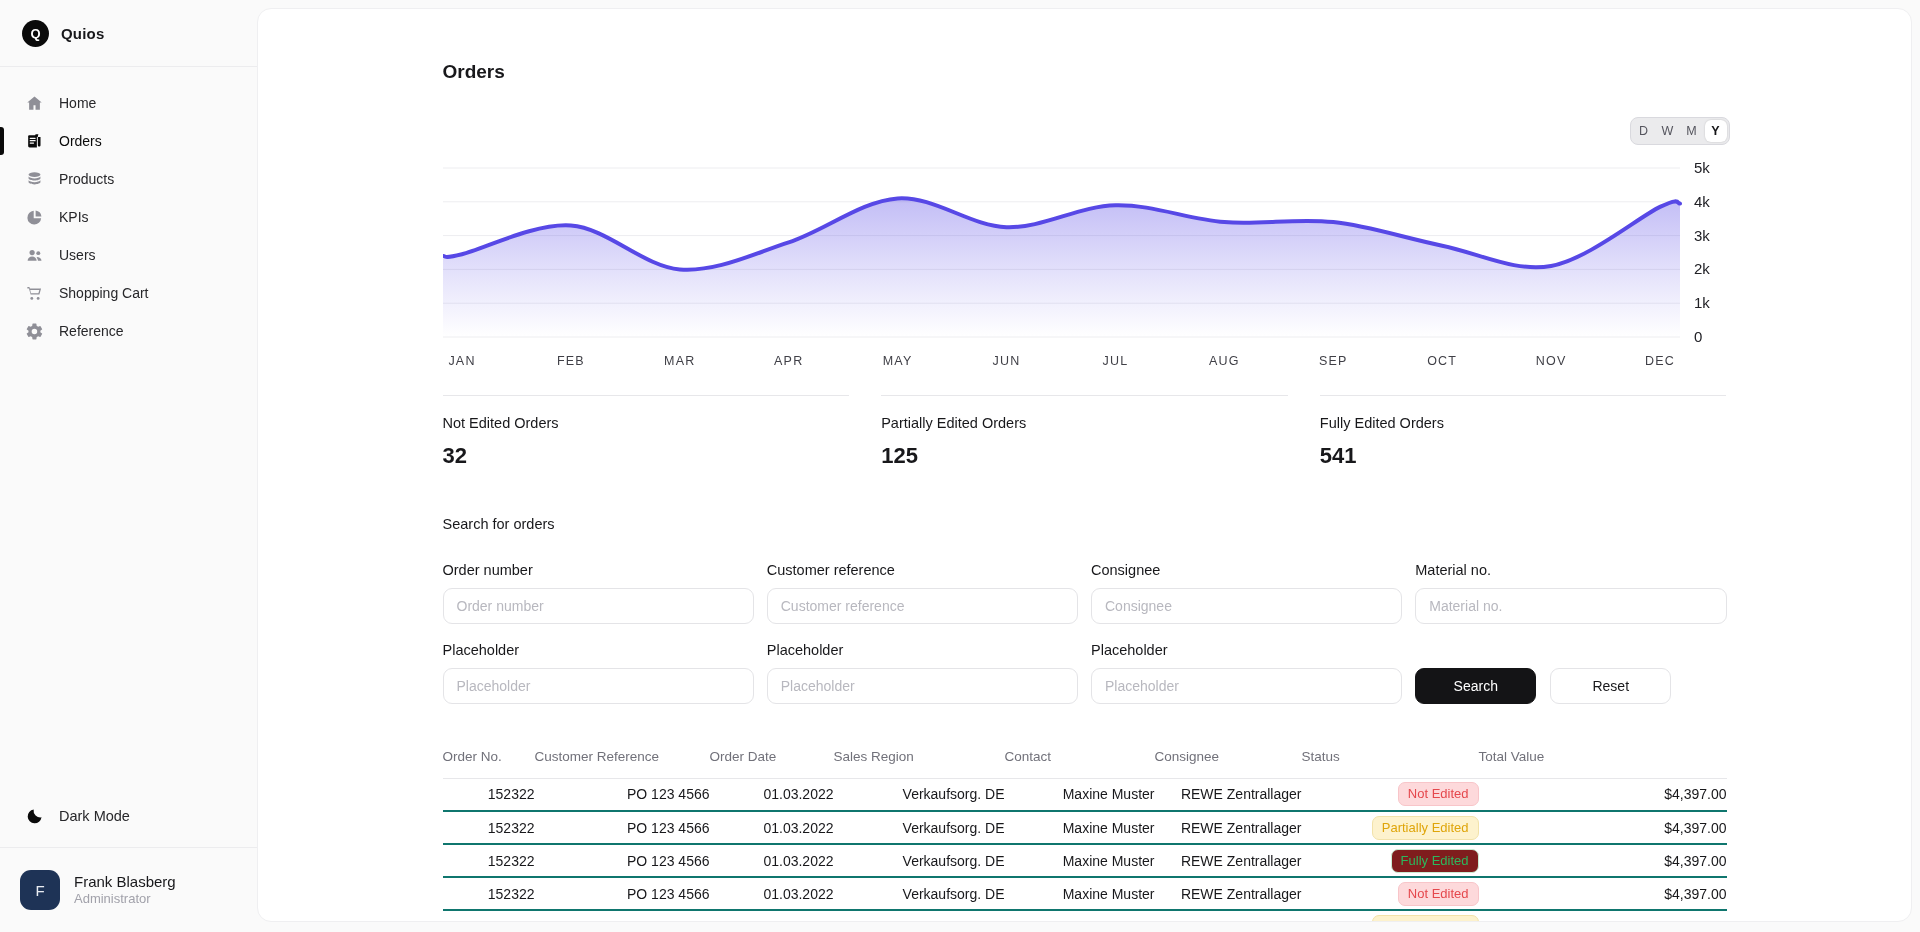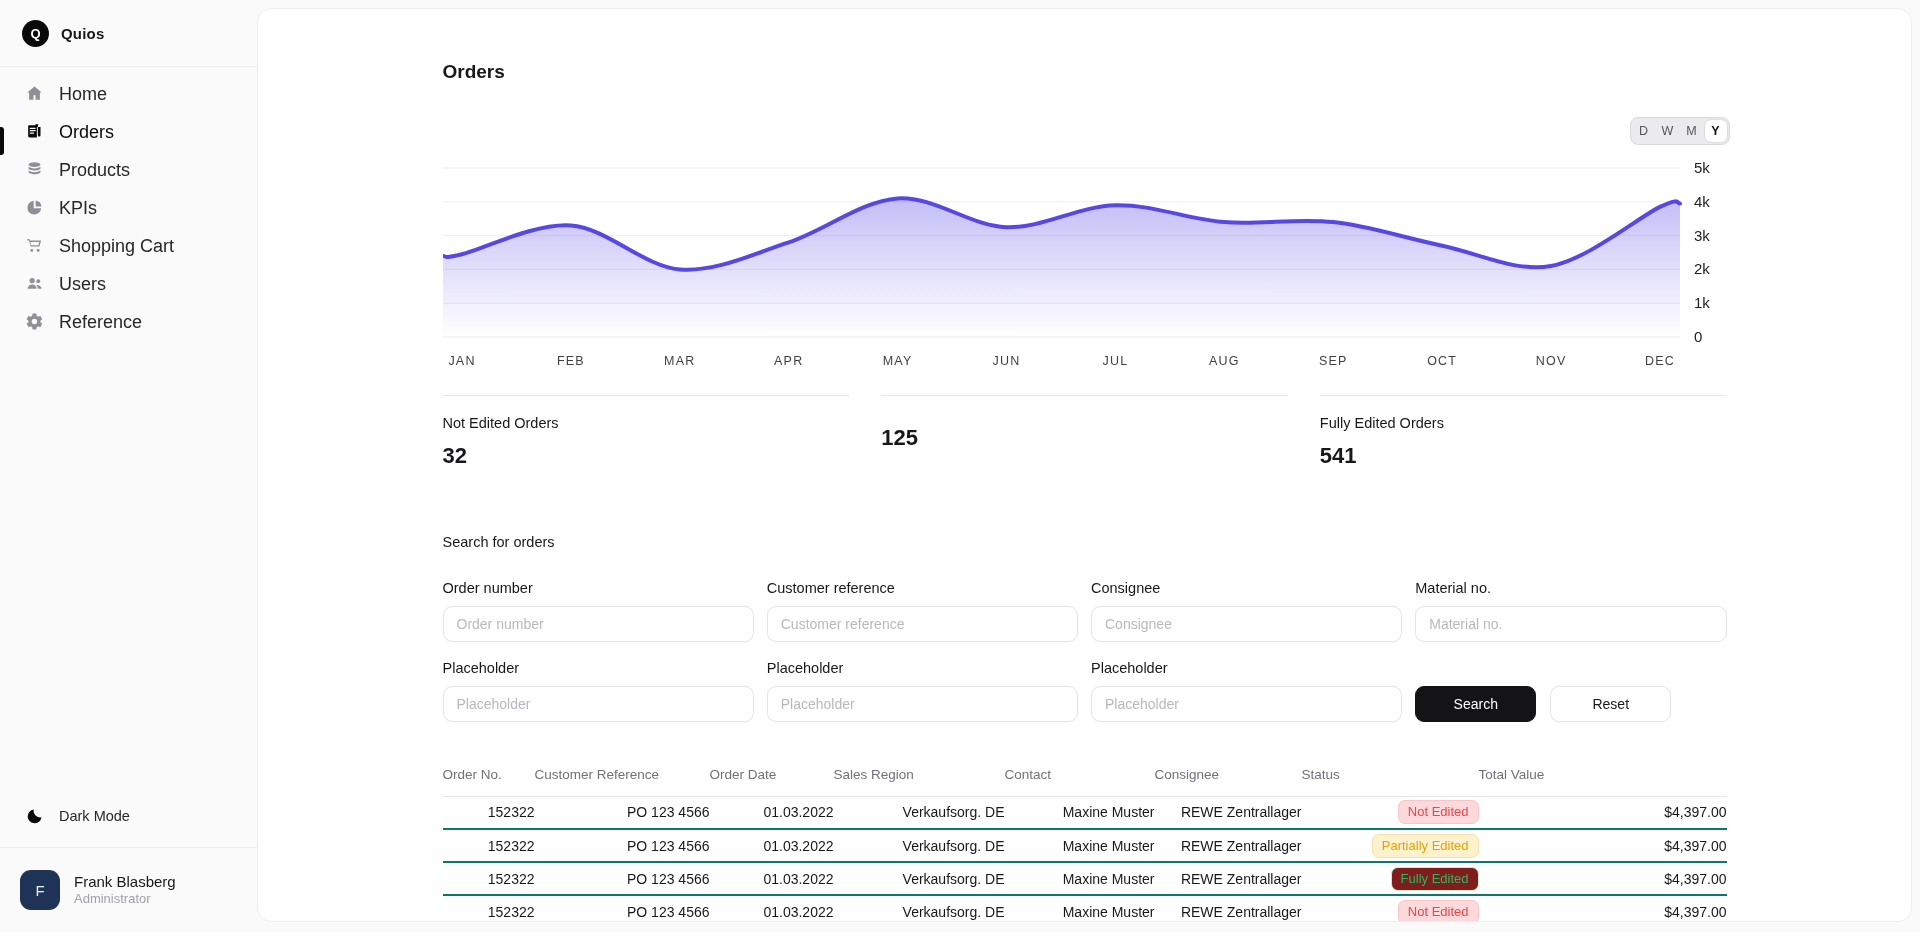--- a/index.html
+++ b/index.html
@@ -8,21 +8,21 @@
     width:1920px; height:932px; overflow:hidden;
     background:#fafafa; color:#18181b;
     font-family:"Liberation Sans", sans-serif;
   }
   
   .sidebar { position:fixed; left:0; top:0; width:257px; height:932px; background:#fafafa; display:flex; flex-direction:column; }
   .sidebar-header { height:67px; border-bottom:1px solid #ececee; display:flex; align-items:center; gap:12px; padding:0 22px; flex:none; }
   .logo-circle { width:27px; height:27px; border-radius:50%; background:#0a0a0a; color:#fff; font-weight:bold; font-size:13px; display:flex; align-items:center; justify-content:center; }
   .brand-name { font-size:15px; font-weight:700; letter-spacing:.2px; }
   .nav { padding-top:17px; }
-  .nav-item { position:relative; height:38px; display:flex; gap:15px; padding:0 25px; font-size:18px; color:#27272a; cursor:pointer; }
+  .nav-item { position:relative; height:38px; display:flex; align-items:center; gap:15px; padding:0 25px; font-size:14px; color:#27272a; cursor:pointer; }
   .nav-item .icn { width:19px; height:19px; color:#8f8f97; display:flex; }
   .nav-item .icn svg { width:19px; height:19px; }
   .nav-item.active .icn { color:#0a0a0a; }
   .nav-item.active { font-weight:500; color:#0a0a0a; }
   .nav-item.active::before { content:""; position:absolute; left:0; top:5px; bottom:5px; width:4px; background:#0a0a0a; border-radius:0 3px 3px 0; }
   .sidebar-bottom { margin-top:auto; }
   .darkmode-row { height:38px; display:flex; align-items:center; gap:15px; padding:0 25px; font-size:14.5px; color:#27272a; cursor:pointer; margin-bottom:12px; }
   .darkmode-row .icn { width:19px; height:19px; color:#0a0a0a; display:flex; }
   .darkmode-row .icn svg{ width:19px; height:19px; }
   .profile { border-top:1px solid #ececee; padding:22px 20px; display:flex; align-items:center; gap:14px; cursor:pointer; }
@@ -42,21 +42,21 @@
   .range-opt { width:22px; height:22px; display:flex; align-items:center; justify-content:center; font-size:12.5px; color:#55555e; border-radius:6px; cursor:pointer; }
   .range-opt.selected { background:#fff; color:#141417; font-weight:700; box-shadow:0 0 2px rgba(0,0,0,.18); }
 
   
   .stats { margin-top:21px; display:grid; grid-template-columns:repeat(3,1fr); column-gap:32px; }
   .stat { border-top:1px solid #e7e7ea; padding-top:18px; }
   .stat-label { font-size:14.5px; line-height:18px; }
   .stat-value { font-size:22px; font-weight:700; line-height:28px; margin-top:10px; }
 
   
-  .search-heading { margin-top:64px; font-size:14.5px; line-height:16px; }
+  .search-heading { margin-top:46px; font-size:14.5px; line-height:16px; }
   .form-grid { margin-top:30px; display:grid; grid-template-columns:repeat(4,1fr); column-gap:13px; row-gap:18px; }
   .field label { display:block; font-size:14.5px; line-height:16px; margin-bottom:10px; color:#18181b; }
   .field input { width:100%; height:36px; border:1px solid #e4e4e7; border-radius:9px; background:#fff; padding:0 13px; font-size:14px; color:#18181b; font-family:"Liberation Sans",sans-serif; outline:none; }
   .field input::placeholder { color:#b8b8bf; }
   .actions { display:flex; align-items:flex-end; justify-content:flex-start; gap:14px; }
   .btn { height:36px; width:121px; border-radius:9px; font-size:14px; font-weight:500; font-family:"Liberation Sans",sans-serif; cursor:pointer; }
   .btn-search { background:#141416; color:#fff; border:1px solid #141416; }
   .btn-reset { background:#fff; color:#18181b; border:1px solid #e4e4e7; }
 
   
@@ -117,38 +117,38 @@
             <path d="M11 3.6A8.7 8.7 0 1 0 20.4 13H11V3.6z"></path>
             <path d="M13.4 3.2a8.7 8.7 0 0 1 7.4 7.4h-7.4V3.2z"></path>
           </svg>
         </span>
     <span class="nav-label">KPIs</span>
   </div>
 
   <div class="nav-item">
     <span class="icn">
           <svg viewBox="0 0 24 24" fill="currentColor">
-            <path d="M3 3.8h2.6l.5 2h14.2l-2.1 7.6H7.1L5 5.6H3V3.8zm4.5 7.8h9.4l1.2-4H6.6l.9 4z"></path>
-            <circle cx="8.6" cy="18.2" r="1.8"></circle>
-            <circle cx="16.6" cy="18.2" r="1.8"></circle>
-          </svg>
-        </span>
-    <span class="nav-label">Shopping Cart</span>
-  </div>
-
-  <div class="nav-item">
-    <span class="icn">
-          <svg viewBox="0 0 24 24" fill="currentColor">
             <circle cx="9" cy="8.3" r="3.3"></circle>
             <path d="M3.3 18.6c0-3.1 2.6-5.2 5.7-5.2s5.7 2.1 5.7 5.2H3.3z"></path>
             <circle cx="16.8" cy="9" r="2.5"></circle>
             <path d="M15.9 13.8c2.8.3 4.9 2.1 4.9 4.8h-4.4a6.9 6.9 0 0 0-1.8-4.1c.4-.4.9-.6 1.3-.7z"></path>
           </svg>
         </span>
     <span class="nav-label">Users</span>
+  </div>
+
+  <div class="nav-item">
+    <span class="icn">
+          <svg viewBox="0 0 24 24" fill="currentColor">
+            <path d="M3 3.8h2.6l.5 2h14.2l-2.1 7.6H7.1L5 5.6H3V3.8zm4.5 7.8h9.4l1.2-4H6.6l.9 4z"></path>
+            <circle cx="8.6" cy="18.2" r="1.8"></circle>
+            <circle cx="16.6" cy="18.2" r="1.8"></circle>
+          </svg>
+        </span>
+    <span class="nav-label">Shopping Cart</span>
   </div>
 
   <div class="nav-item">
     <span class="icn">
           <svg viewBox="0 0 24 24" fill="currentColor">
             <path d="M19.4 13c.04-.33.06-.66.06-1s-.02-.67-.06-1l2.1-1.65a.5.5 0 0 0 .12-.64l-2-3.46a.5.5 0 0 0-.61-.22l-2.49 1a7.3 7.3 0 0 0-1.73-1l-.38-2.65A.5.5 0 0 0 13.92 2h-4a.5.5 0 0 0-.5.42l-.37 2.65c-.63.26-1.2.6-1.73 1l-2.49-1a.5.5 0 0 0-.61.22l-2 3.46a.5.5 0 0 0 .12.64L4.44 11c-.04.33-.06.66-.06 1s.02.67.06 1l-2.1 1.65a.5.5 0 0 0-.12.64l2 3.46c.14.24.42.34.61.22l2.49-1c.53.4 1.1.74 1.73 1l.37 2.65c.04.24.25.42.5.42h4c.25 0 .46-.18.5-.42l.37-2.65c.63-.26 1.2-.6 1.73-1l2.49 1c.25.1.47 0 .61-.22l2-3.46a.5.5 0 0 0-.12-.64L19.4 13zM11.92 15.5a3.5 3.5 0 1 1 0-7 3.5 3.5 0 0 1 0 7z"></path>
           </svg>
         </span>
     <span class="nav-label">Reference</span>
   </div>
@@ -220,20 +220,21 @@
         </svg>
     </div>
 
     <div class="stats" id="stats">
   <div class="stat">
     <div class="stat-label">Not Edited Orders</div>
     <div class="stat-value">32</div>
   </div>
 
   <div class="stat">
+    <div class="stat-label">Partially Edited Orders</div>
     <div class="stat-value">125</div>
   </div>
 
   <div class="stat">
     <div class="stat-label">Fully Edited Orders</div>
     <div class="stat-value">541</div>
   </div>
 </div>
 
     <div class="search-heading">Search for orders</div>

